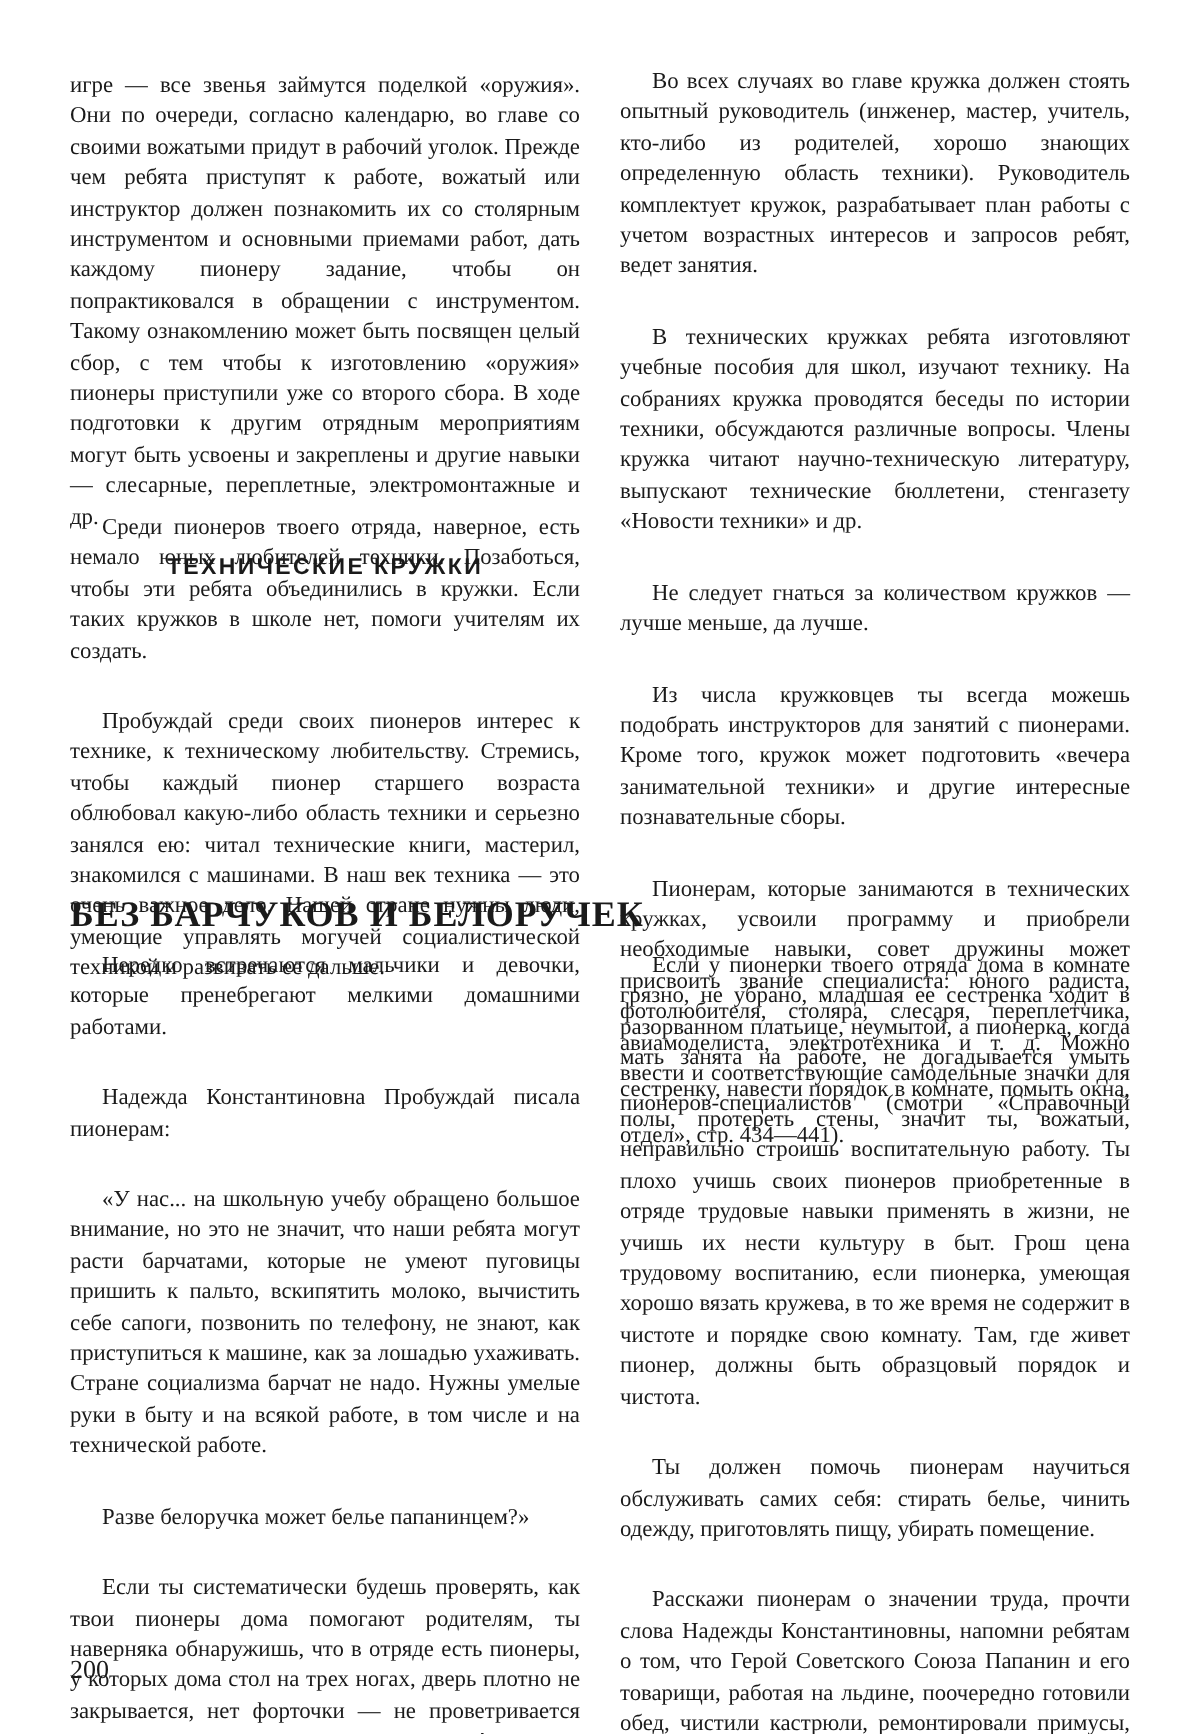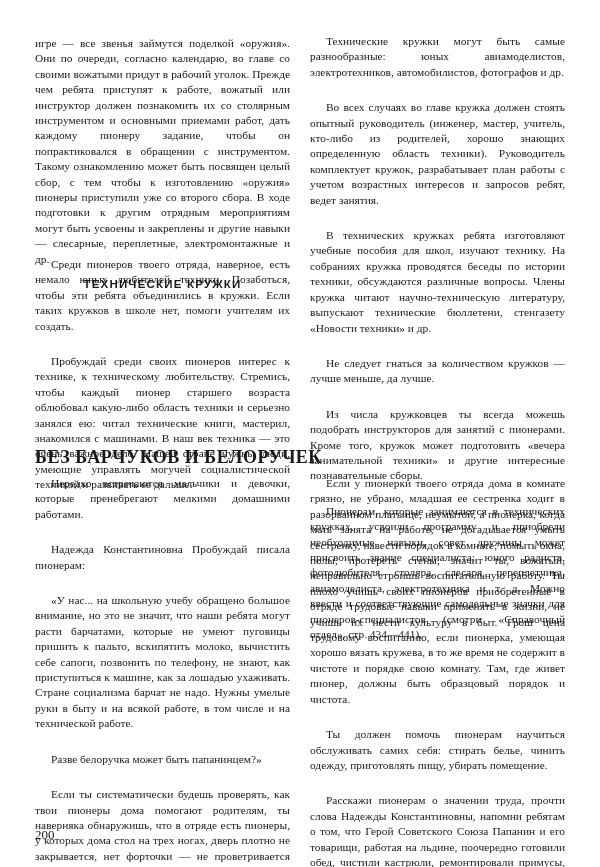--- a/index.html
+++ b/index.html
@@ -30,35 +30,34 @@
 </div>
 
 <div class="h-sub">ТЕХНИЧЕСКИЕ КРУЖКИ</div>
 
 <div class="col left sec2-left">
   <p class="ind">Среди пионеров твоего отряда, наверное, есть немало юных любителей техники. Позаботься, чтобы эти ребята объединились в кружки. Если таких кружков в школе нет, помоги учителям их создать.</p>
   <p class="ind">Пробуждай среди своих пионеров интерес к технике, к техническому любительству. Стремись, чтобы каждый пионер старшего возраста облюбовал какую-либо область техники и серьезно занялся ею: читал технические книги, мастерил, знакомился с машинами. В наш век техника — это очень важное дело. Нашей стране нужны люди, умеющие управлять могучей социалистической техникой и развивать ее дальше.</p>
 </div>
 
 <div class="col right top-right">
-  <p class="ind">Технические кружки могут быть самые разнообразные: юных авиамоделистов, электротехников, автомобилистов, фотографов и др.</p>
   <p class="ind">Во всех случаях во главе кружка должен стоять опытный руководитель (инженер, мастер, учитель, кто-либо из родителей, хорошо знающих определенную область техники). Руководитель комплектует кружок, разрабатывает план работы с учетом возрастных интересов и запросов ребят, ведет занятия.</p>
   <p class="ind">В технических кружках ребята изготовляют учебные пособия для школ, изучают технику. На собраниях кружка проводятся беседы по истории техники, обсуждаются различные вопросы. Члены кружка читают научно-техническую литературу, выпускают технические бюллетени, стенгазету «Новости техники» и др.</p>
   <p class="ind">Не следует гнаться за количеством кружков — лучше меньше, да лучше.</p>
   <p class="ind">Из числа кружковцев ты всегда можешь подобрать инструкторов для занятий с пионерами. Кроме того, кружок может подготовить «вечера занимательной техники» и другие интересные познавательные сборы.</p>
   <p class="ind">Пионерам, которые занимаются в технических кружках, усвоили программу и приобрели необходимые навыки, совет дружины может присвоить звание специалиста: юного радиста, фотолюбителя, столяра, слесаря, переплетчика, авиамоделиста, электротехника и т. д. Можно ввести и соответствующие самодельные значки для пионеров-специалистов (смотри «Справочный отдел», стр. 434—441).</p>
 </div>
 
 <div class="h-main">БЕЗ БАРЧУКОВ И БЕЛОРУЧЕК</div>
 
 <div class="col left bot-left">
   <p class="ind">Нередко встречаются мальчики и девочки, которые пренебрегают мелкими домашними работами.</p>
   <p class="ind">Надежда Константиновна Пробуждай писала пионерам:</p>
   <p class="ind">«У нас... на школьную учебу обращено большое внимание, но это не значит, что наши ребята могут расти барчатами, которые не умеют пуговицы пришить к пальто, вскипятить молоко, вычистить себе сапоги, позвонить по телефону, не знают, как приступиться к машине, как за лошадью ухаживать. Стране социализма барчат не надо. Нужны умелые руки в быту и на всякой работе, в том числе и на технической работе.</p>
-  <p class="ind">Разве белоручка может быть папанинцем?»</p>
+  <p class="ind">Разве белоручка может белье папанинцем?»</p>
   <p class="ind">Если ты систематически будешь проверять, как твои пионеры дома помогают родителям, ты наверняка обнаружишь, что в отряде есть пионеры, у которых дома стол на трех ногах, дверь плотно не закрывается, нет форточки — не проветривается комната, порог подгнил и перекосился. А пионера это как будто бы и не касается. Спрашивается, для чего же этот пионер осваивал в отряде трудовые навыки, если он не применяет их в жизни? Ты должен учить пионеров все свои знания и трудовое умение,</p>
 </div>
 
 <div class="col right bot-right">
   <p class="ind">Если у пионерки твоего отряда дома в комнате грязно, не убрано, младшая ее сестренка ходит в разорванном платьице, неумытой, а пионерка, когда мать занята на работе, не догадывается умыть сестренку, навести порядок в комнате, помыть окна, полы, протереть стены, значит ты, вожатый, неправильно строишь воспитательную работу. Ты плохо учишь своих пионеров приобретенные в отряде трудовые навыки применять в жизни, не учишь их нести культуру в быт. Грош цена трудовому воспитанию, если пионерка, умеющая хорошо вязать кружева, в то же время не содержит в чистоте и порядке свою комнату. Там, где живет пионер, должны быть образцовый порядок и чистота.</p>
   <p class="ind">Ты должен помочь пионерам научиться обслуживать самих себя: стирать белье, чинить одежду, приготовлять пищу, убирать помещение.</p>
   <p class="ind">Расскажи пионерам о значении труда, прочти слова Надежды Константиновны, напомни ребятам о том, что Герой Советского Союза Папанин и его товарищи, работая на льдине, поочередно готовили обед, чистили кастрюли, ремонтировали примусы, чинили порванную одежду, возводили постройки из</p>
 </div>
 
 <div class="pagenum">200</div>

